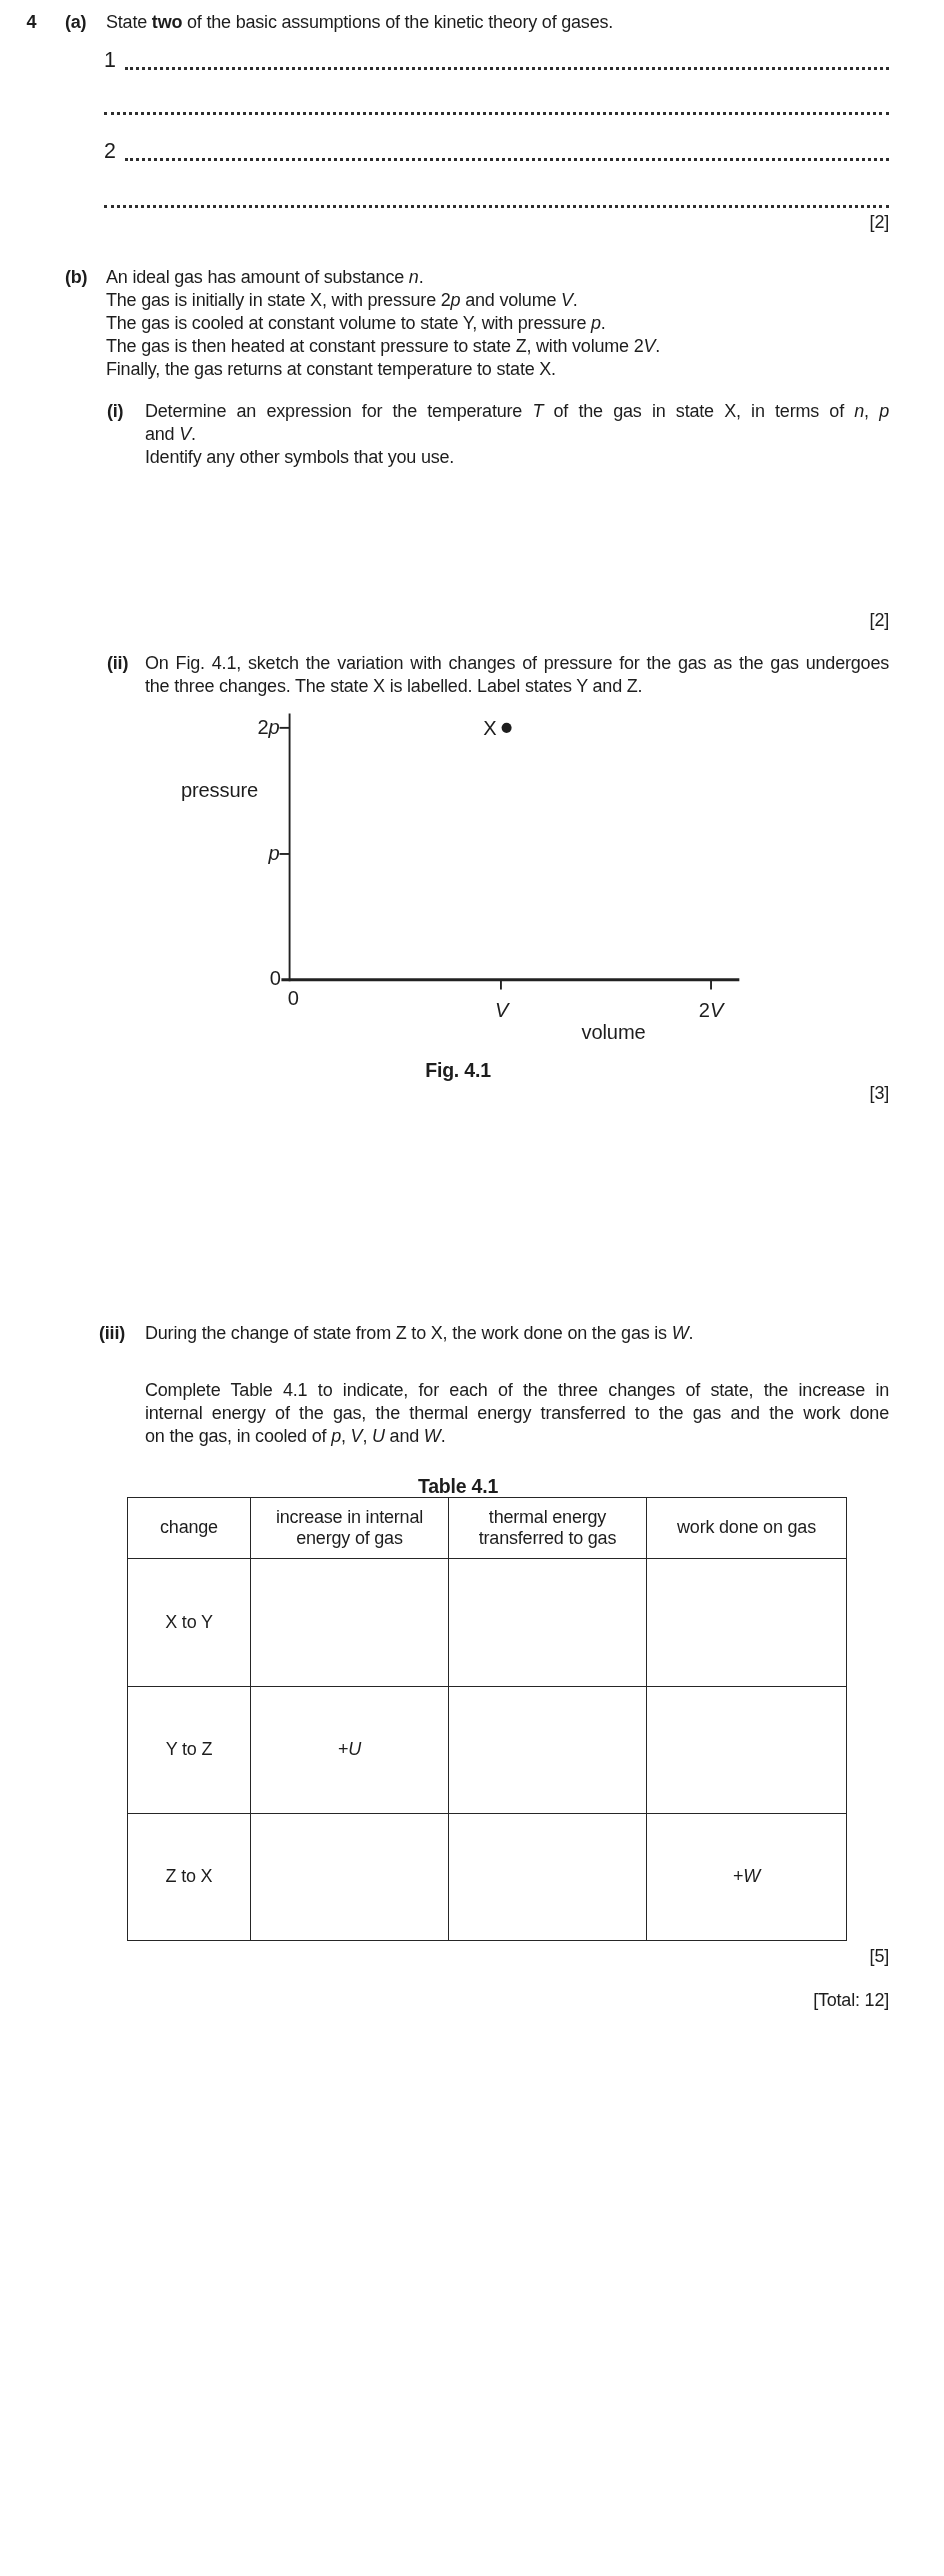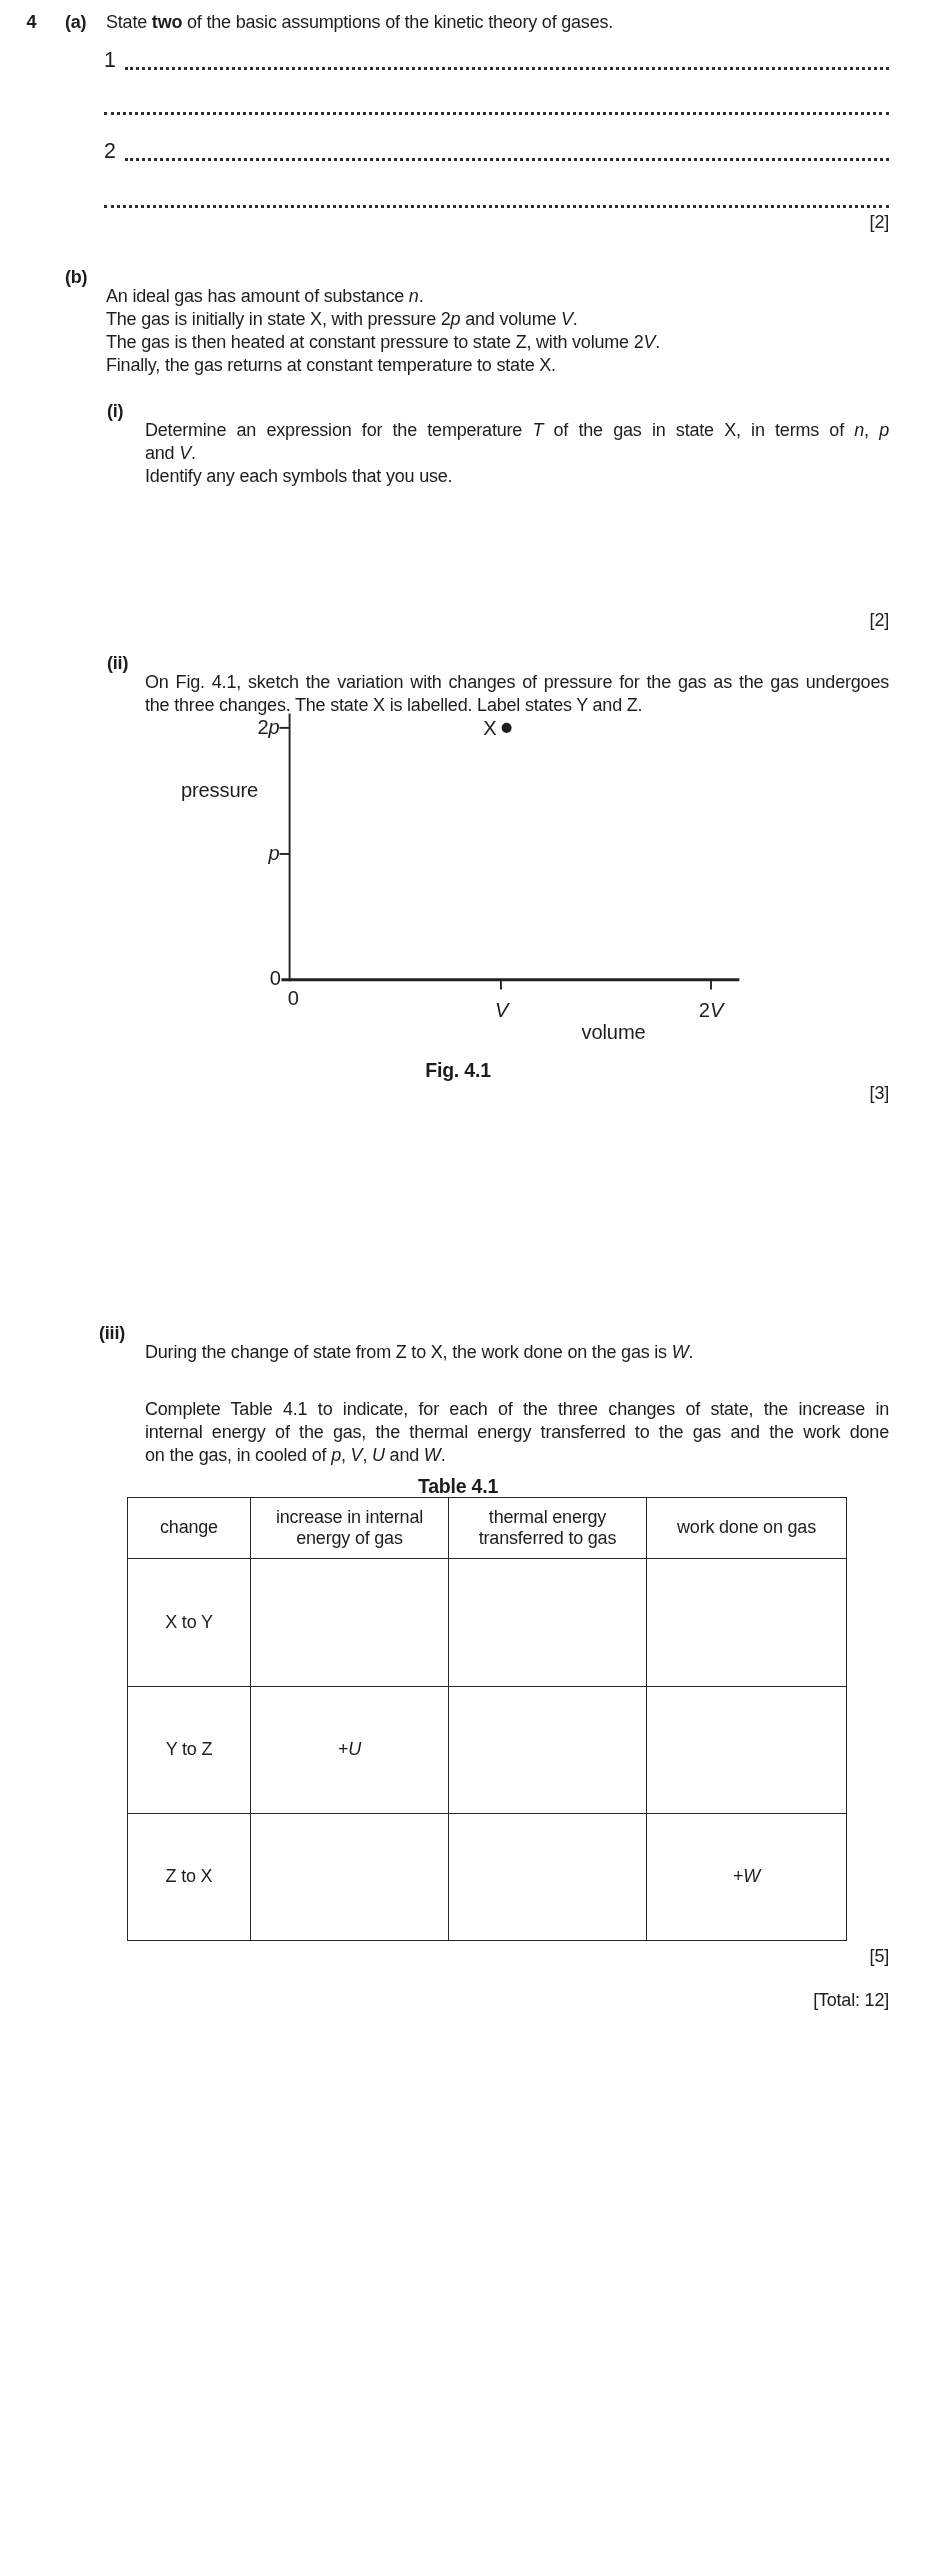--- a/index.html
+++ b/index.html
@@ -10,21 +10,21 @@
     background:#ffffff;
     font-family:"Liberation Sans","DejaVu Sans",sans-serif;
     font-size:18px;line-height:23px;letter-spacing:-0.2px;
     color:#1d1d1d;
     overflow:hidden;
   }
   .abs{position:absolute;}
   .bold{font-weight:bold;}
   .it{font-style:italic;}
   .mark{position:absolute;right:55px;text-align:right;}
-  .textblock{position:absolute;margin-top:19px;}
+  .textblock{position:absolute;}
   .line{white-space:nowrap;}
   .line.fill{text-align:justify;text-align-last:justify;}
   .w1182{width:744px;}
   .ansrow{position:absolute;left:104px;right:55px;height:25px;display:flex;align-items:flex-end;}
   .ansnum{font-size:21.4px;line-height:19px;padding-right:8.8px;letter-spacing:0;}
   .ansnum:empty{padding-right:0;}
   .dots{flex:1;height:0;border-bottom:3.8px dotted #2e2e2e;}
   .caption{position:absolute;left:0;width:916px;text-align:center;font-weight:bold;font-size:19.5px;}
   
   .t41{
@@ -69,29 +69,30 @@
     <span class="ansnum"></span>
     <div class="dots"></div>
   </div>
 
   <div class="mark" style="top:211px;">[2]</div>
 
   <span class="abs bold" style="left:65px;top:266px;">(b)</span>
   <div class="textblock" style="left:106px;top:266px;">
     <div class="line"><span>An ideal gas has amount of substance </span><span class="it">n</span><span>.</span></div>
     <div class="line"><span>The gas is initially in state X, with pressure 2</span><span class="it">p</span><span> and volume </span><span class="it">V</span><span>.</span></div>
+    <div class="line"><span>The gas is cooled at constant volume to state Y, with pressure </span><span class="it">p</span><span>.</span></div>
     <div class="line"><span>The gas is then heated at constant pressure to state Z, with volume 2</span><span class="it">V</span><span>.</span></div>
     <div class="line"><span>Finally, the gas returns at constant temperature to state X.</span></div>
   </div>
 
   <span class="abs bold" style="left:107px;top:400px;">(i)</span>
   <div class="textblock w1182" style="left:145px;top:400px;">
     <div class="line fill"><span>Determine an expression for the temperature </span><span class="it">T</span><span> of the gas in state X, in terms of </span><span class="it">n</span><span>, </span><span class="it">p</span></div>
     <div class="line"><span>and </span><span class="it">V</span><span>.</span></div>
-    <div class="line"><span>Identify any each symbols that you use.</span></div>
+    <div class="line"><span>Identify any other symbols that you use.</span></div>
   </div>
 
   <div class="mark" style="top:609px;">[2]</div>
 
   <span class="abs bold" style="left:107px;top:652px;">(ii)</span>
   <div class="textblock w1182" style="left:145px;top:652px;">
     <div class="line fill"><span>On Fig. 4.1, sketch the variation with changes of pressure for the gas as the gas undergoes</span></div>
     <div class="line"><span>the three changes. The state X is labelled. Label states Y and Z.</span></div>
   </div>
 

